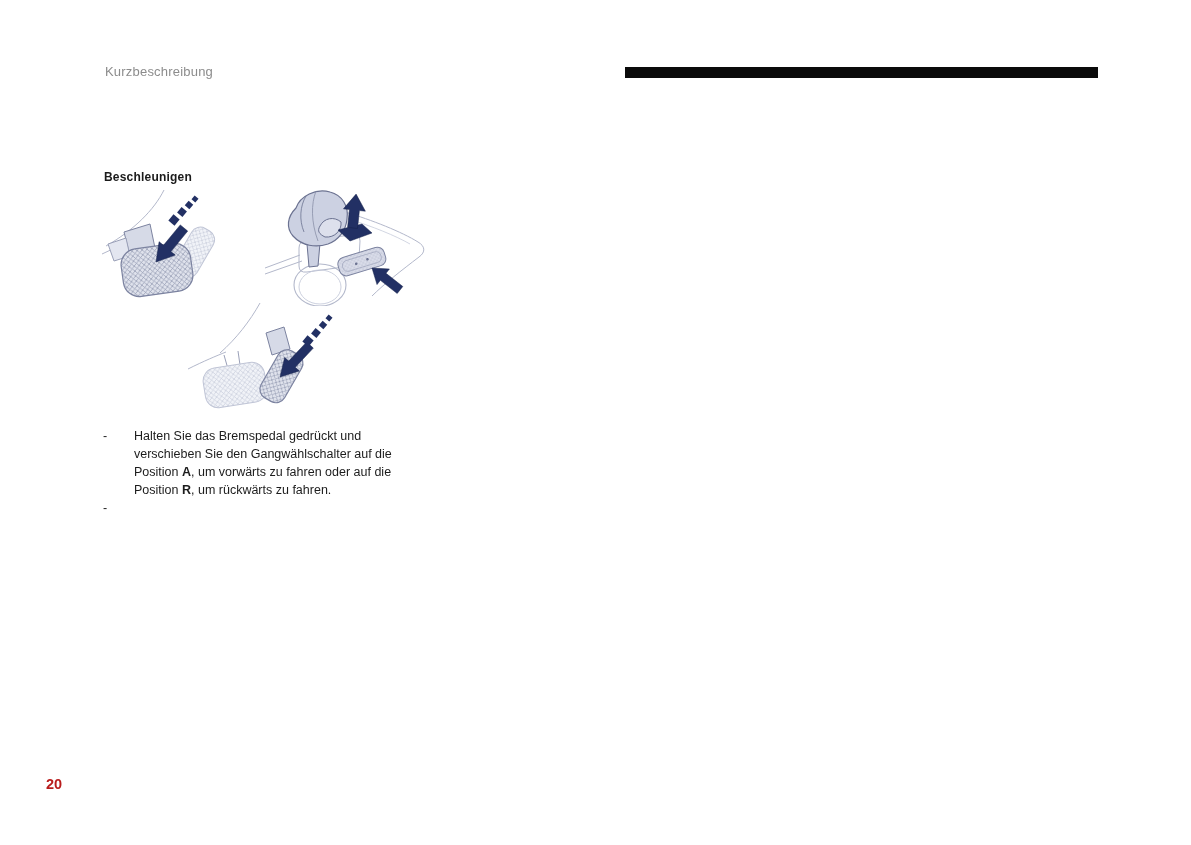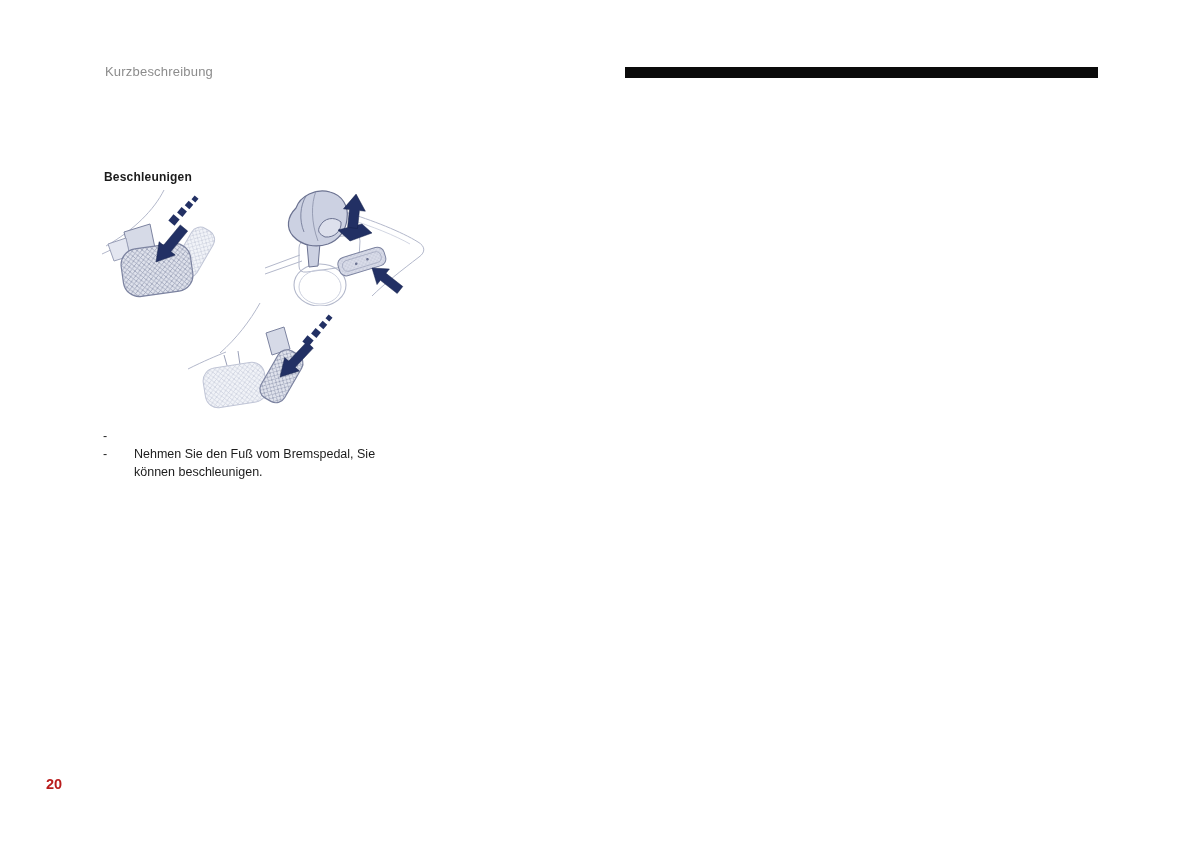--- a/index.html
+++ b/index.html
@@ -109,22 +109,22 @@
       <rect x="-3.5" y="-3.5" width="7" height="7" transform="translate(136 34) rotate(40)" fill="#223064"></rect>
       <rect x="-3" y="-3" width="6" height="6" transform="translate(143 26) rotate(40)" fill="#223064"></rect>
       <rect x="-2.5" y="-2.5" width="5" height="5" transform="translate(149 19) rotate(40)" fill="#223064"></rect>
     </svg>
 
   </div>
 
   <ul class="bullets">
     <li>
       <span class="dash">-</span>
+      <span class="btext"><span>Halten Sie das Bremspedal gedrückt und verschieben Sie den Gangwählschalter auf die Position </span><b>A</b><span>, um vorwärts zu fahren oder auf die Position </span><b>R</b><span>, um rückwärts zu fahren.</span></span>
     </li>
     <li>
       <span class="dash">-</span>
-      <span class="btext"><span>Nehmen Sie den Fuß vom Bremspedal, Sie können beschleunigen.</span></span>
     </li>
   </ul>
 
   <div class="page-number">20</div>
 
 </div>
 
 </body></html>

